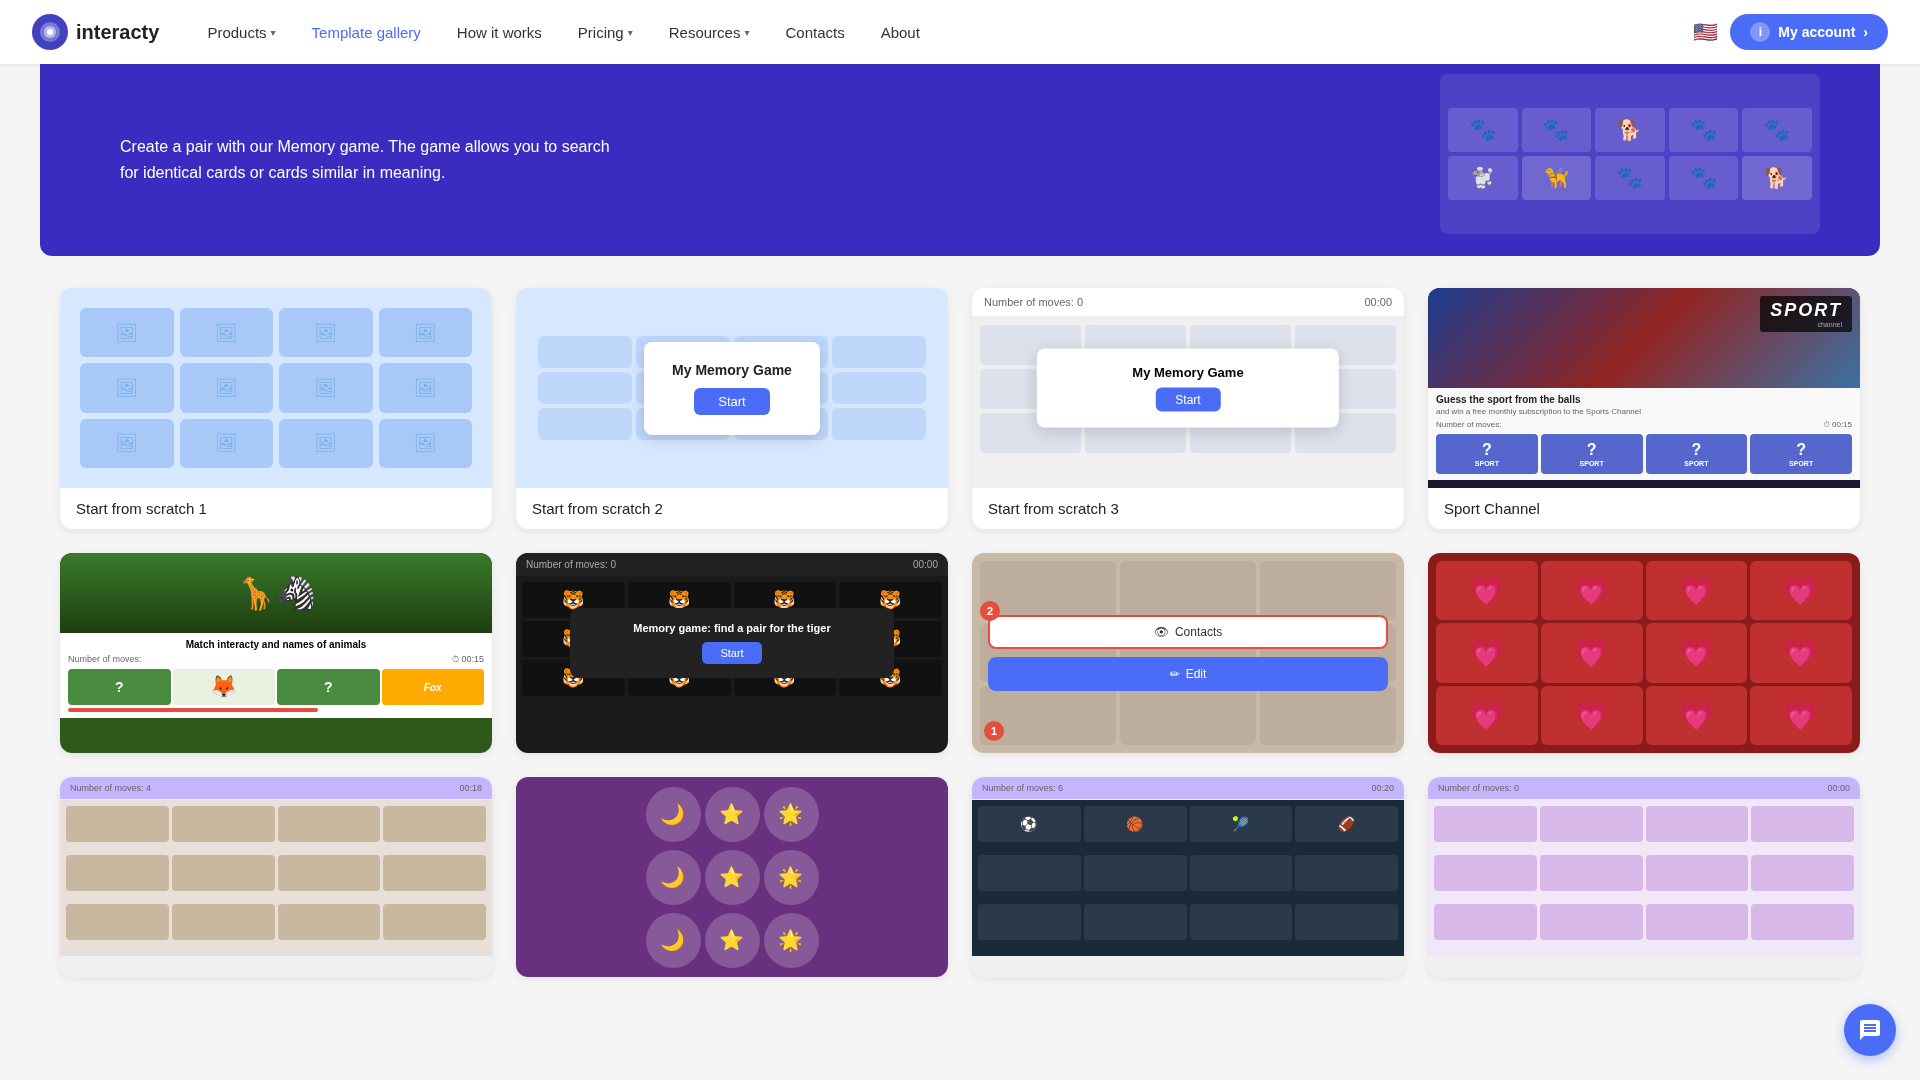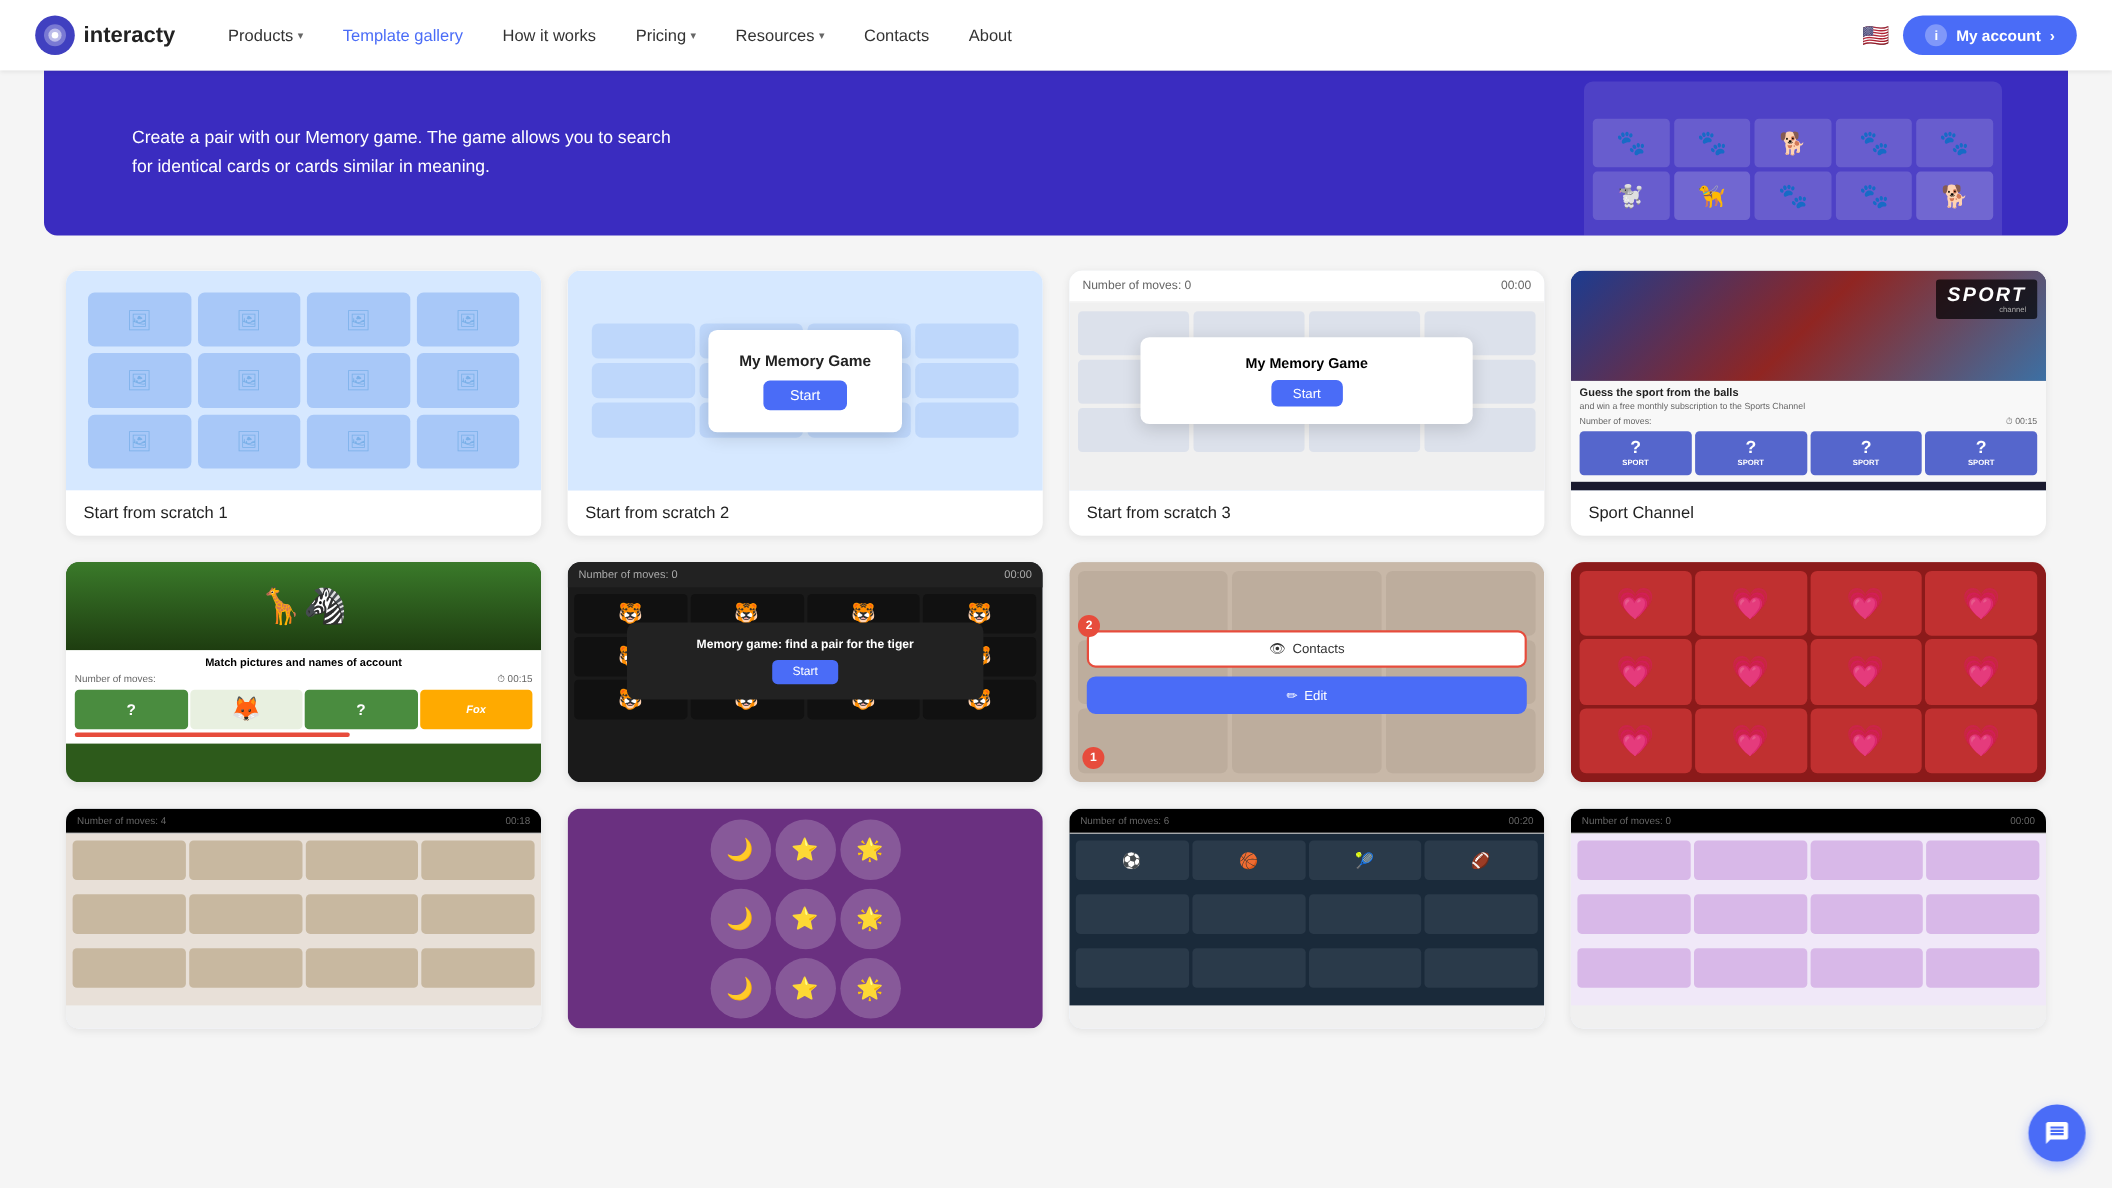--- a/index.html
+++ b/index.html
@@ -81,21 +81,21 @@
 
     
     .main {
       margin-top: 64px;
       padding: 0;
     }
 
     
     .hero-banner {
       background: #3a2cc0;
-      height: 150px;
+      height: 192px;
       display: flex;
       align-items: center;
       padding: 0 80px;
       position: relative;
       overflow: hidden;
       border-radius: 0 0 12px 12px;
       margin: 0 40px;
     }
     .hero-text { color: #fff; max-width: 500px; }
     .hero-text p { font-size: 16px; line-height: 1.6; }
@@ -429,21 +429,21 @@
       font-size: 28px;
     }
 
     
     .bottom-preview {
       background: #f0f0f0;
       height: 100%;
       position: relative;
     }
     .bp-header {
-      background: #000000;
+      background: #c4b5fd;
       padding: 6px 10px;
       display: flex; justify-content: space-between; align-items: center;
       font-size: 9px; color: #666;
       border-bottom: 1px solid #eee;
     }
     .bp-purple {
       background: #6a3080;
       height: 140px;
       display: flex; align-items: center; justify-content: center;
     }
@@ -702,21 +702,21 @@
 
     <div class="template-grid" style="margin-bottom:24px;">
 
       <div class="template-card">
         <div class="card-preview">
           <div class="zoo-bg">
             <div class="zoo-image-area">
               🦒🦓
             </div>
             <div class="zoo-white-area">
-              <div class="zoo-match-text">Match pictures and names of account</div>
+              <div class="zoo-match-text">Match interacty and names of animals</div>
               <div class="zoo-stats">
                 <span>Number of moves:</span>
                 <span>⏱ 00:15</span>
               </div>
               <div class="zoo-answer-grid">
                 <div class="zoo-answer-card zoo-card-q">?</div>
                 <div class="zoo-answer-card" style="background:#e8f0e0;font-size:22px;">🦊</div>
                 <div class="zoo-answer-card zoo-card-q2">?</div>
                 <div class="zoo-answer-card zoo-card-fox-label">Fox</div>
               </div>

